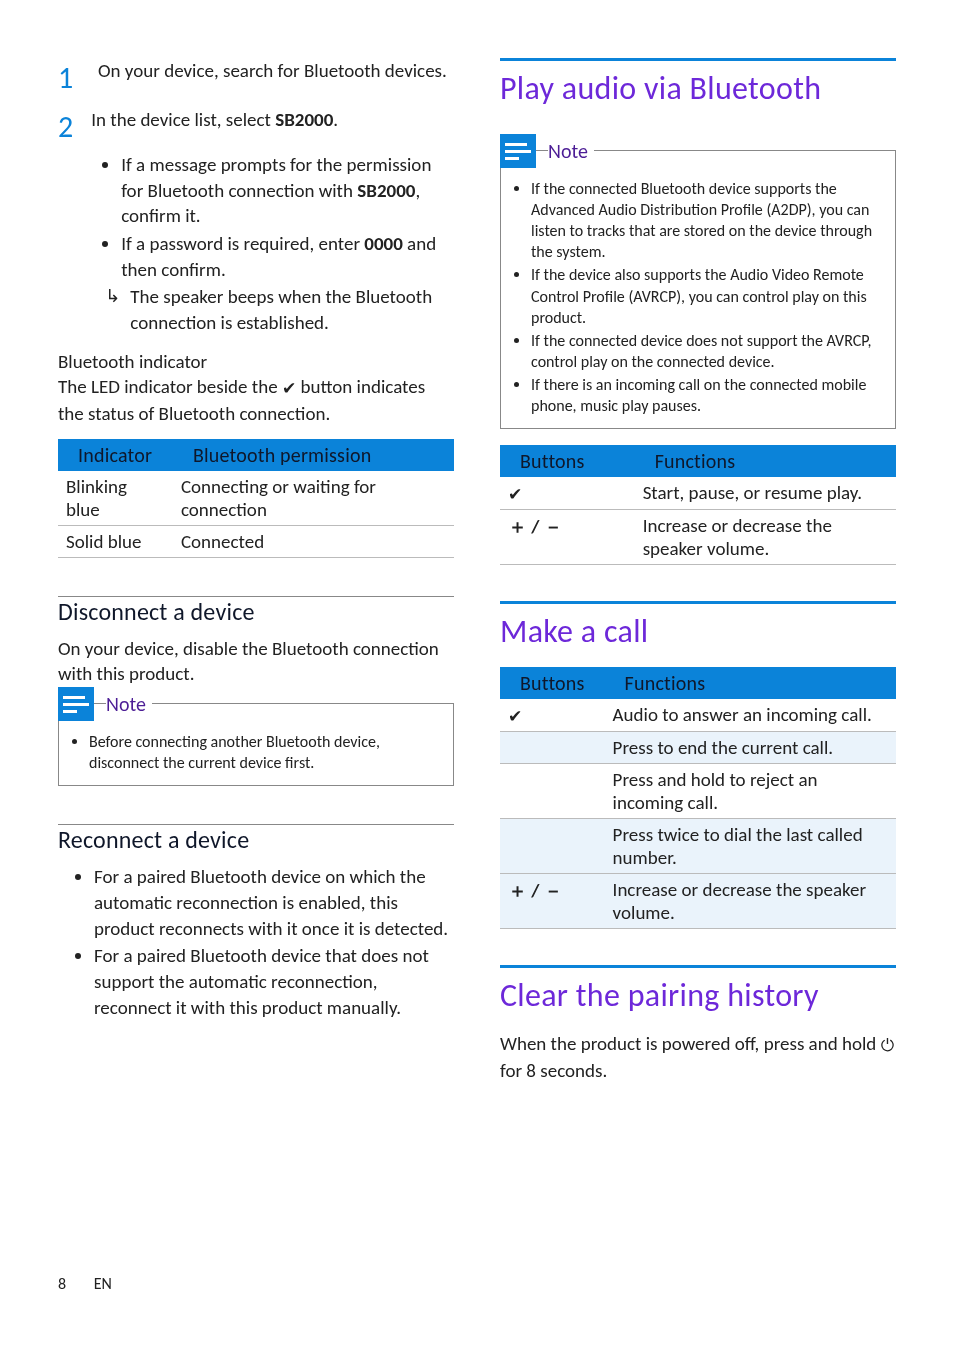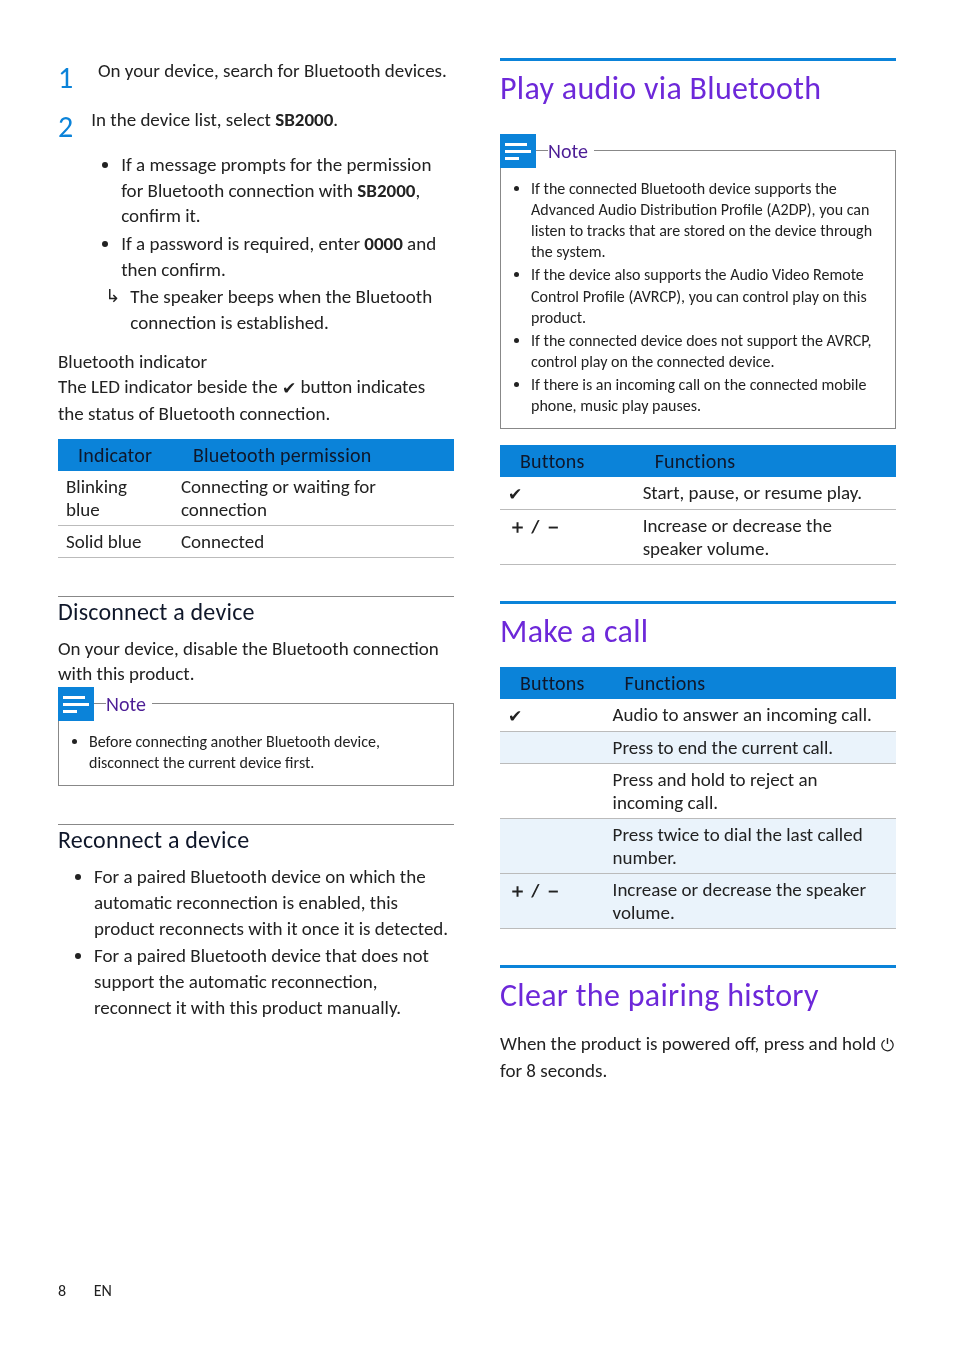--- a/index.html
+++ b/index.html
@@ -40,21 +40,21 @@
     justify-content: center; gap: 4px; padding-left: 5px; margin-left: -1px;
   }
   .note-icon span { height: 3px; background: #fff; display: block; }
   .note-icon span:nth-child(1){ width: 22px; }
   .note-icon span:nth-child(2){ width: 26px; }
   .note-icon span:nth-child(3){ width: 14px; }
   .note-label { color: #4c1d95; font-size: 20px; background: #fff; padding: 0 6px 0 0; }
   .note-ul { list-style: disc; margin: 10px 14px 12px 30px; }
   .note-ul li { font-size: 16px; line-height: 1.32; margin-bottom: 2px; }
   .sym { font-weight: 700; font-size: 19px; }
-  .footer { position: absolute; bottom: 50px; left: 58px; font-size: 16px; }
+  .footer { position: absolute; bottom: 57px; left: 58px; font-size: 16px; }
   .footer .pg { margin-right: 24px; }
   .footer .lang { font-weight: 400; }
   .mt16 { margin-top: 16px; }
   .mt10 { margin-top: 10px; }
   .mt36 { margin-top: 36px; }
 </style>
 </head>
 <body>
 
 <div class="columns">

